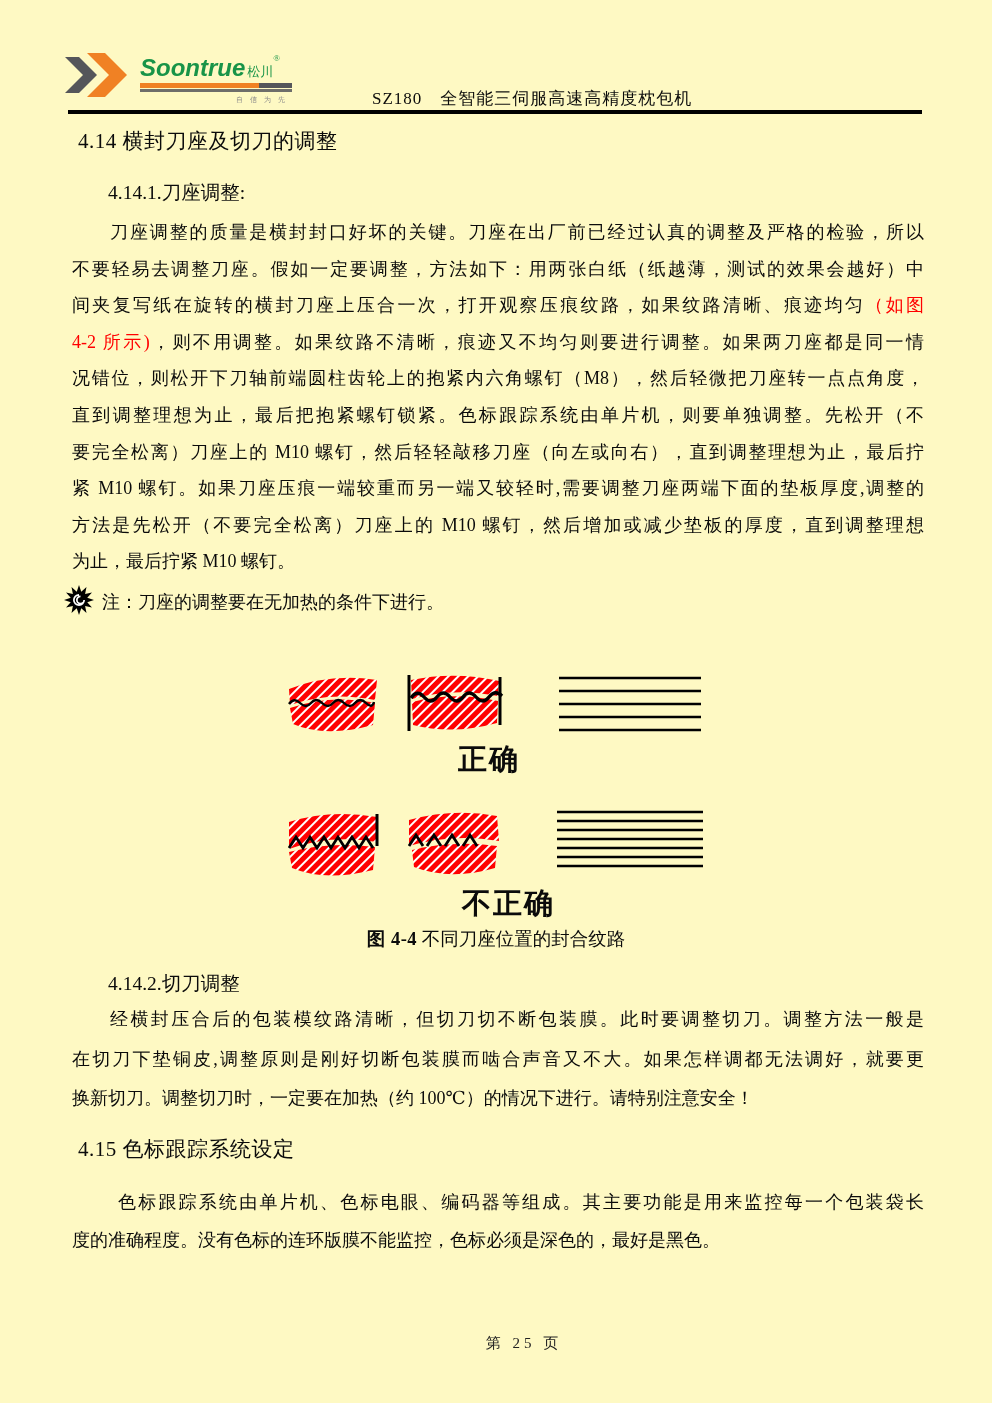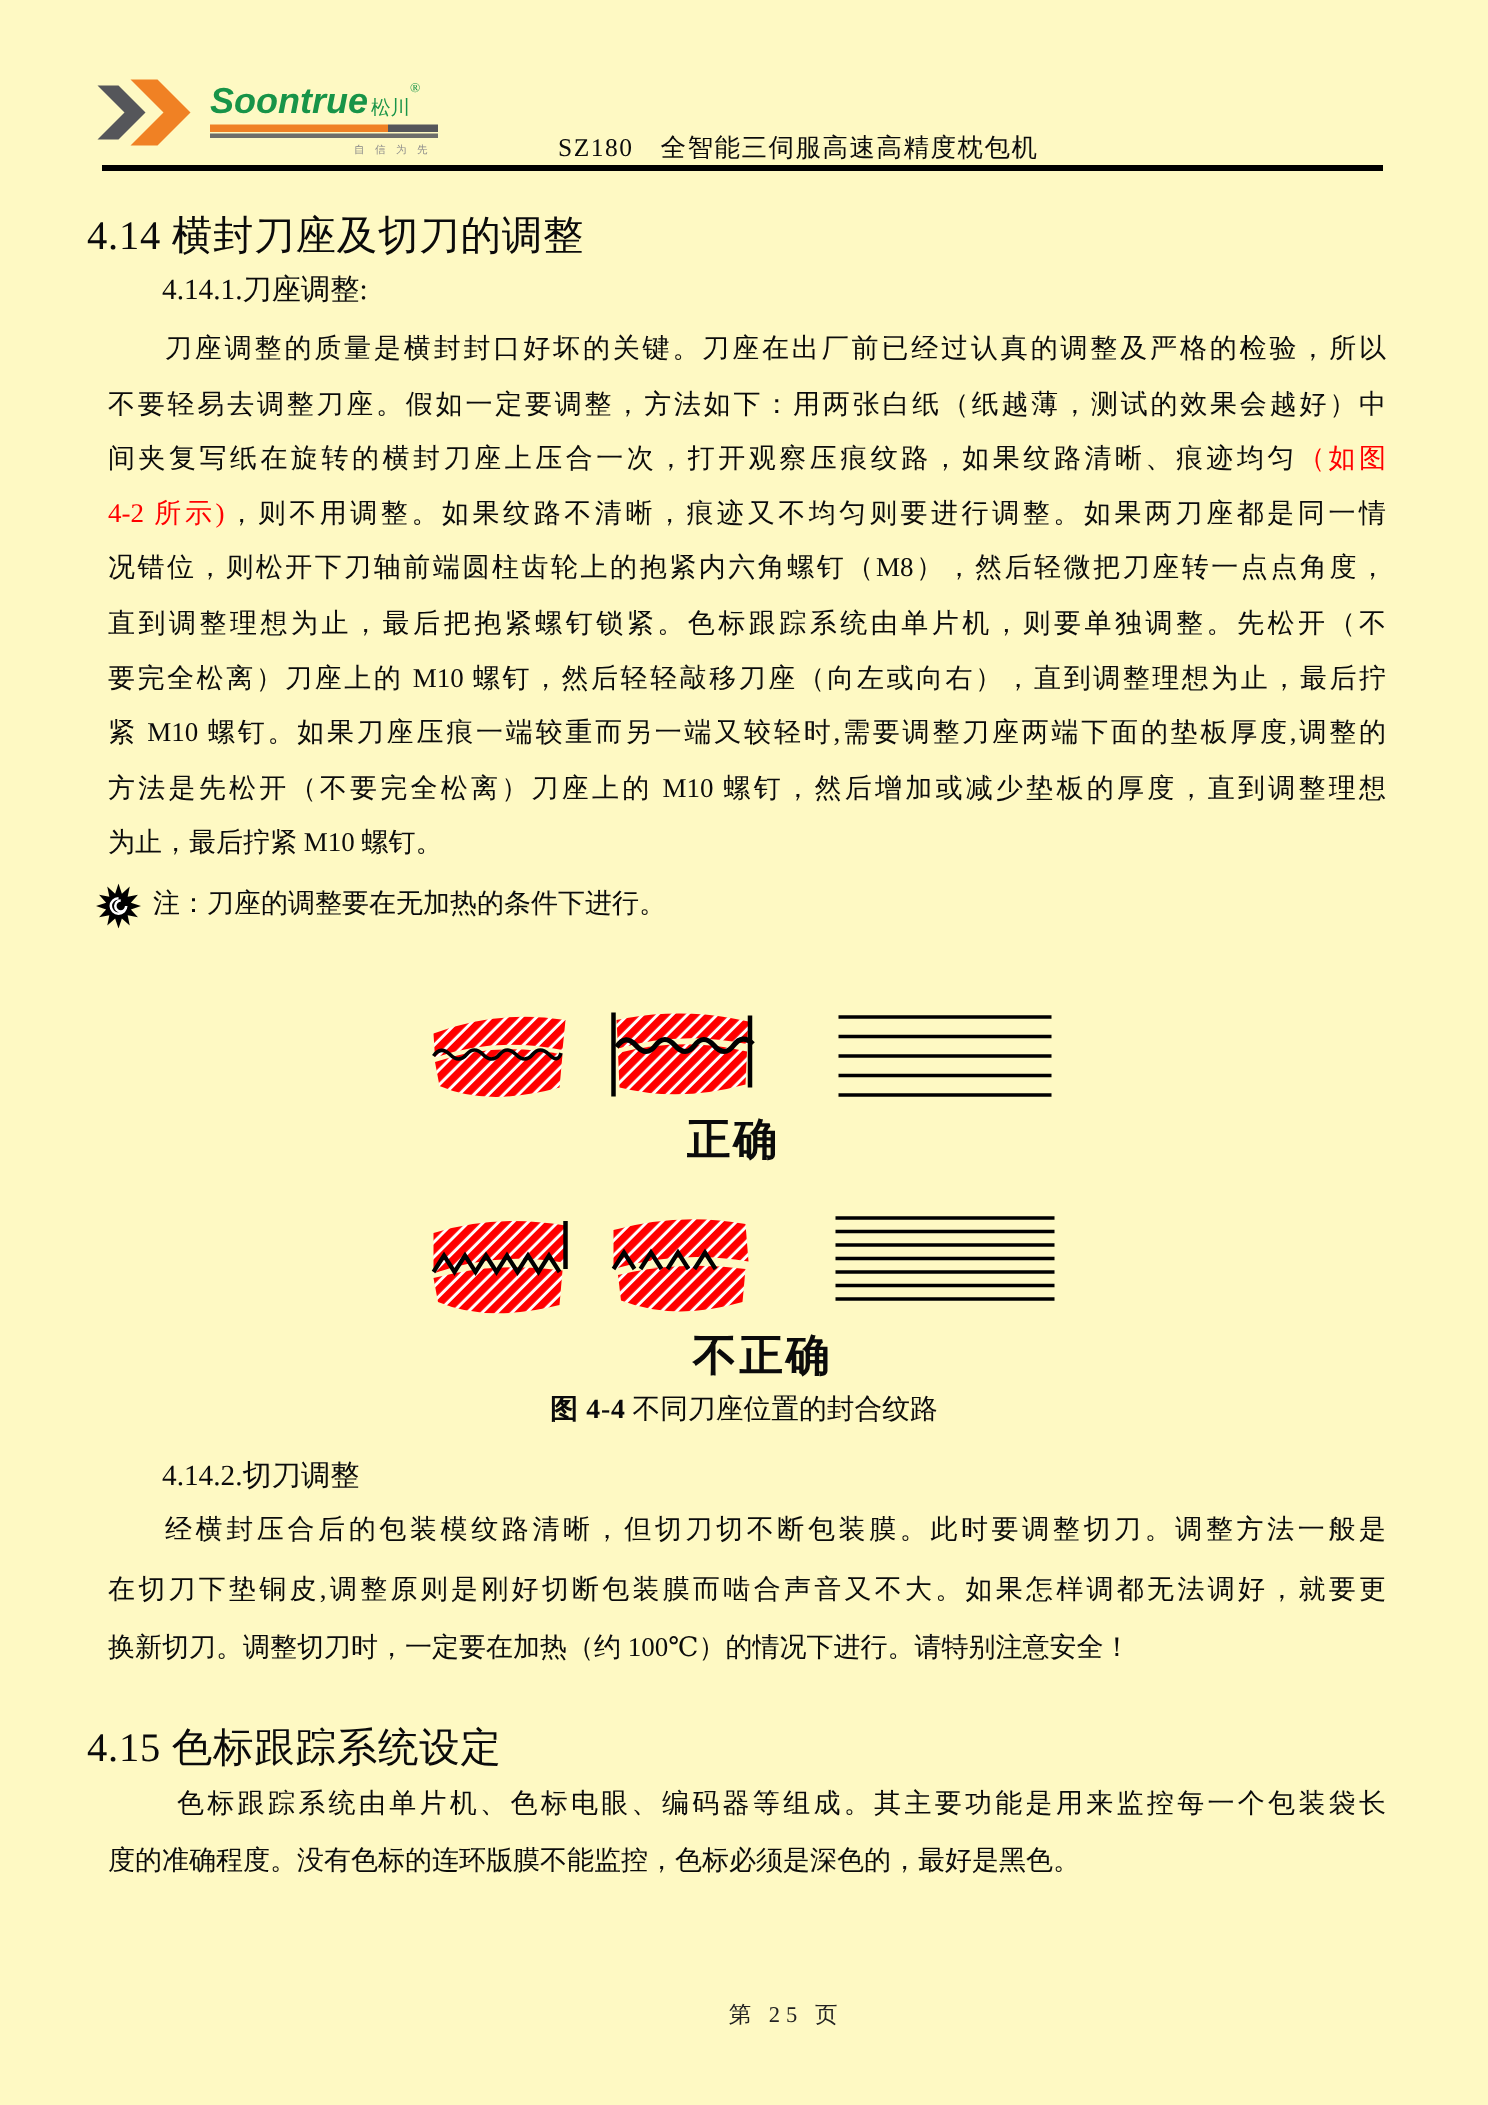--- a/index.html
+++ b/index.html
@@ -20,32 +20,32 @@
          font-size:24px; color:var(--logo-green); letter-spacing:0px;}
   .brand-cn{font-size:13px; color:var(--logo-green); font-weight:normal; margin-left:2px; margin-top:9px;}
   .brand-reg{font-size:9px; color:var(--logo-green); margin-top:-2px;}
   .logo-bar{width:152px; height:5px; margin-top:3px;
             background:linear-gradient(90deg,var(--logo-orange) 0 78%,var(--logo-gray) 78% 100%);}
   .logo-bar2{width:152px; height:3px; margin-top:1px; background:var(--logo-gray); opacity:.85;}
   .logo-slogan{font-size:7px; color:#8a8a8a; letter-spacing:7px; text-align:right; margin-top:3px;}
   .doc-title{position:absolute; left:372px; top:87px; font-size:17px; letter-spacing:1px; white-space:nowrap;}
   .header-rule{position:absolute; left:68px; top:110px; width:854px; height:4px; background:#000;}
   
-  .h1{position:absolute; left:58px; font-size:27px; white-space:nowrap; letter-spacing:.5px;margin-top:12px;}
+  .h1{position:absolute; left:78px; font-size:21px; white-space:nowrap; letter-spacing:.5px;}
   .h2{position:absolute; left:108px; font-size:19.5px; white-space:nowrap;}
   .para{position:absolute; left:72px; width:852px;}
   .bline{display:block; font-size:18px; text-align:justify; text-align-last:justify; overflow:hidden;}
   .p1 .bline{height:36.6px; line-height:36.6px;}
   .p2 .bline{height:39.5px; line-height:39.5px;}
   .p3 .bline{height:38px; line-height:38px;}
   .bline.last{text-align-last:left;}
   .indent2{padding-left:38px;}
   .indent25{padding-left:46px;}
   .red{color:var(--accent-red);}
-  .noterow{position:absolute; left:64px; top:585px; display:flex; align-items:flex-end; width:860px;}
+  .noterow{position:absolute; left:64px; top:585px; display:flex; align-items:flex-start; width:860px;}
   .noterow .ntext{font-size:18px; margin-left:8px; line-height:34px;}
   
   .fig-shapes{position:absolute;}
   .fig-lines{position:absolute;}
   .fig-label{position:absolute; font-size:29px; font-weight:bold; letter-spacing:2px; white-space:nowrap;}
   .fig-caption{position:absolute; left:0; top:926px; width:992px; text-align:center; font-size:18.5px;}
   .fig-caption b{letter-spacing:.5px;}
   
   .footer{position:absolute; left:0; top:1334px; width:992px; text-align:center;
           font-size:15px; letter-spacing:4px; color:#222;padding-left:28px;}

